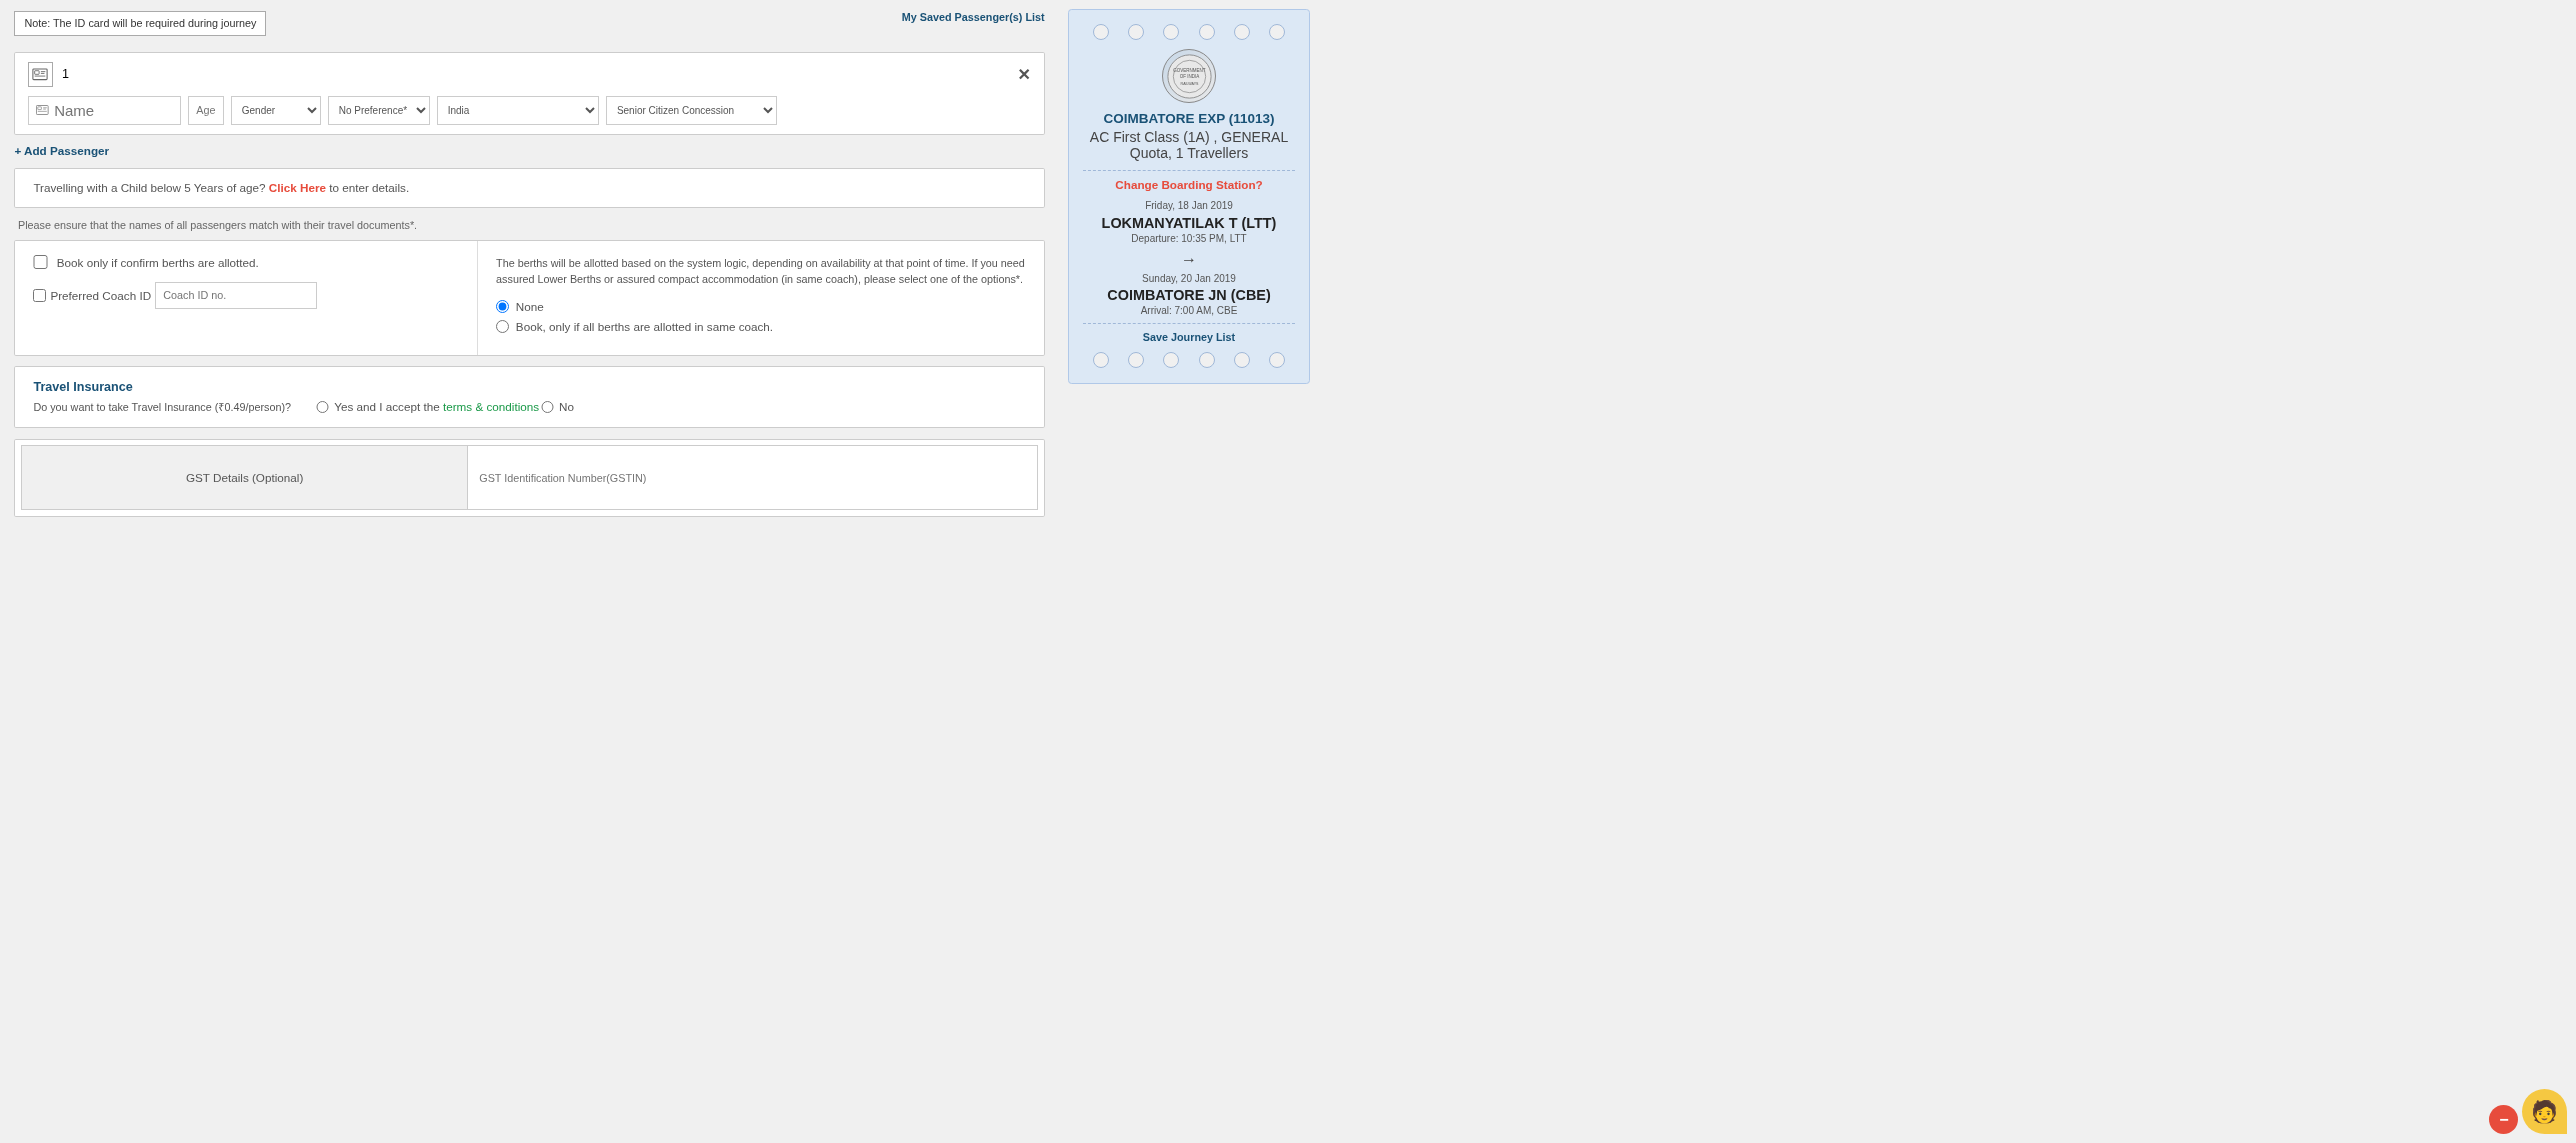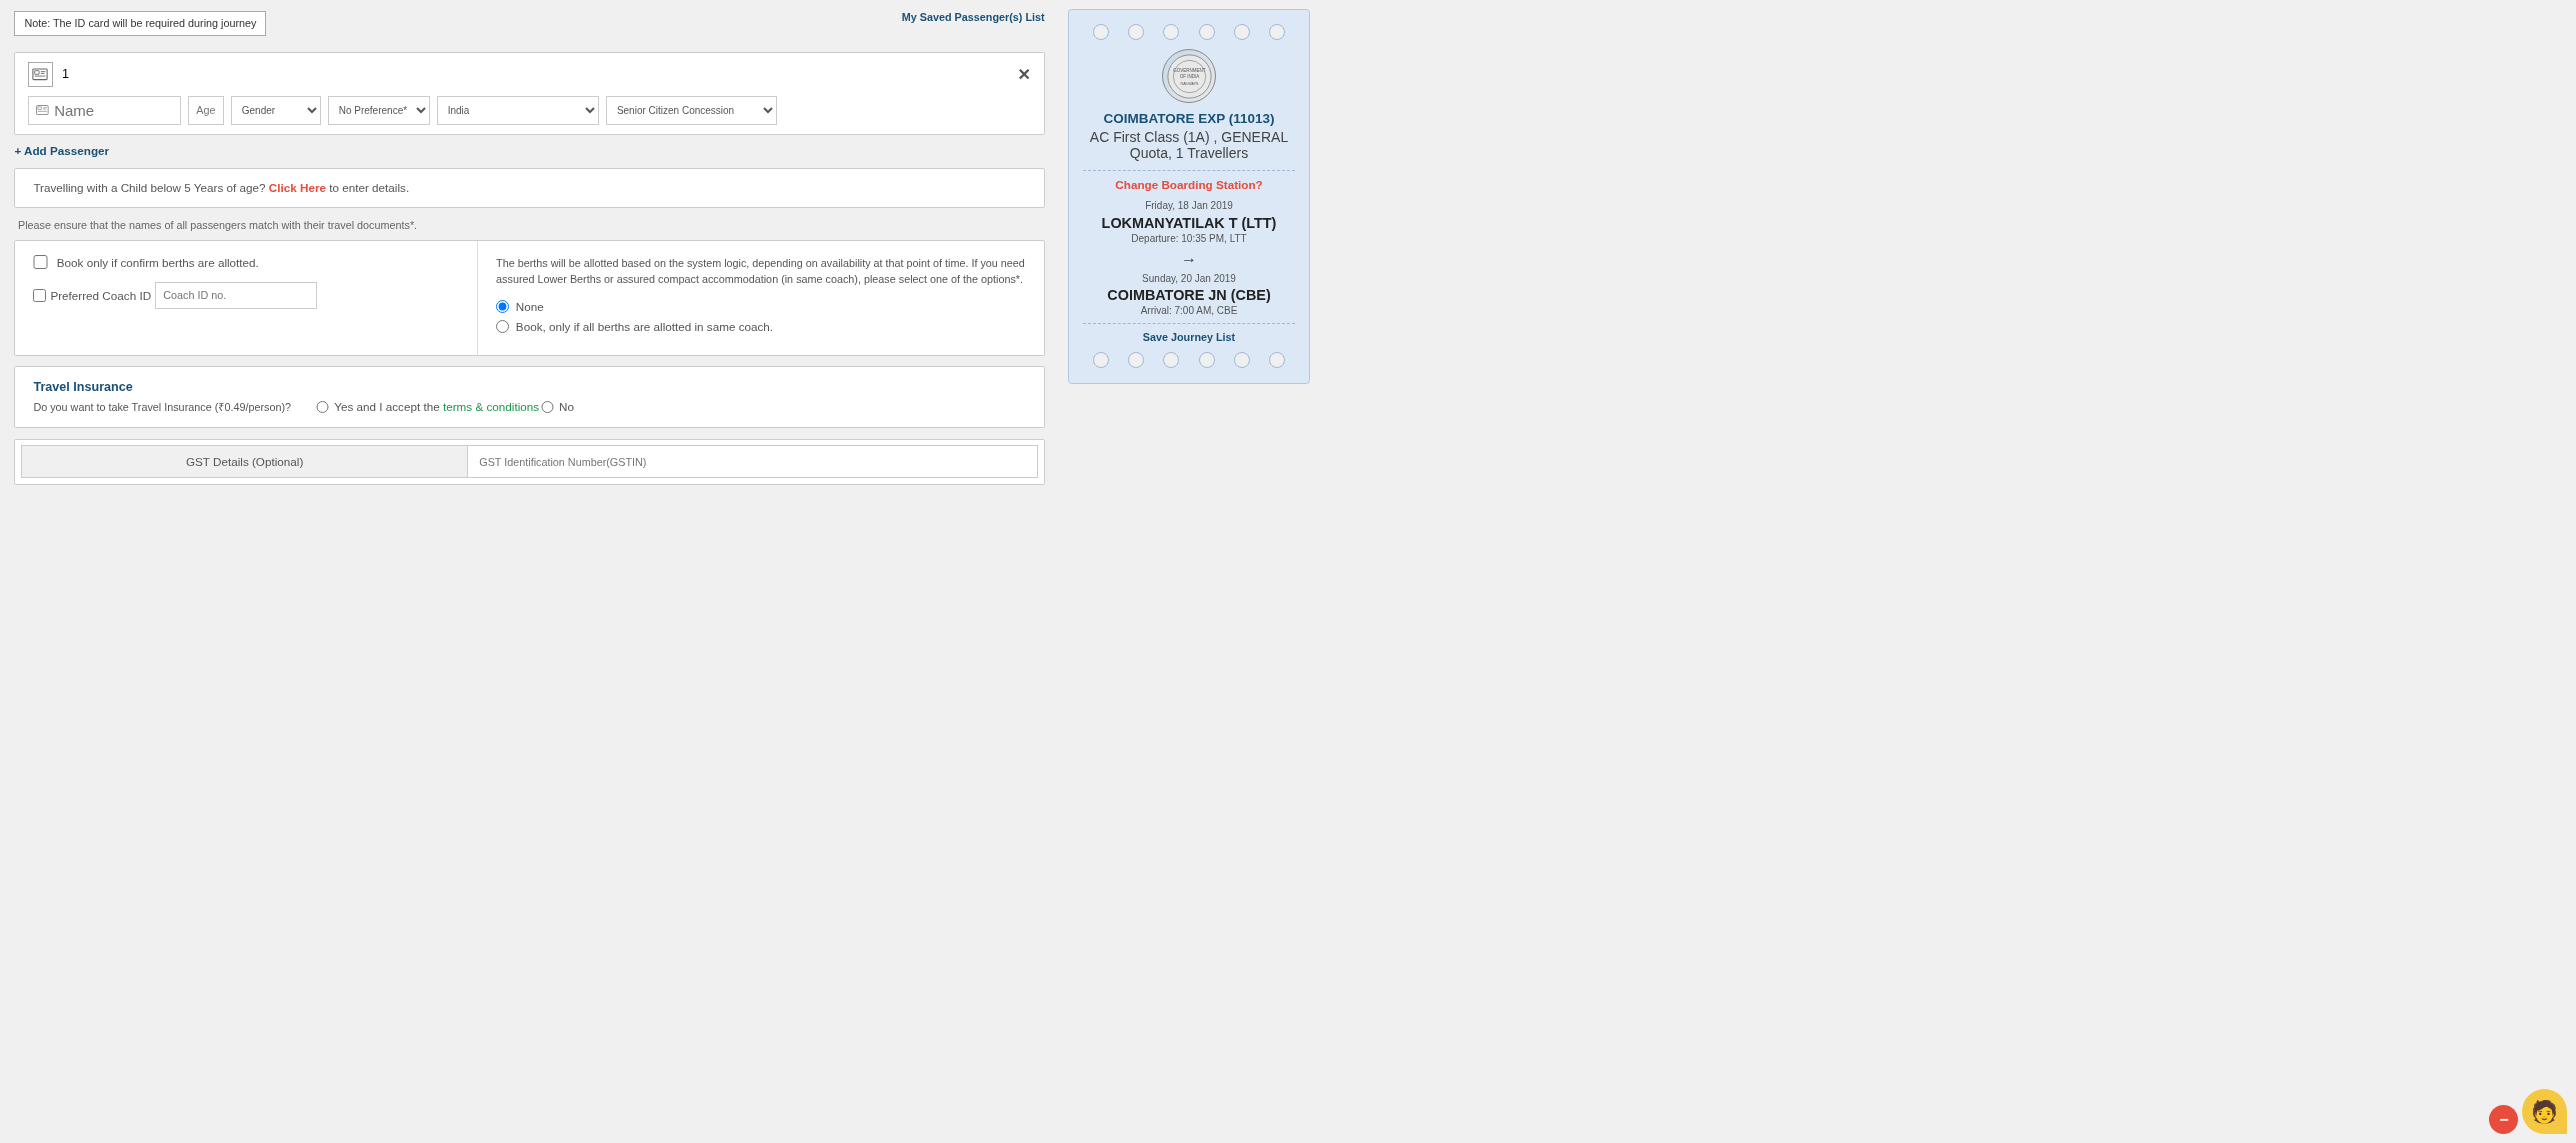--- a/index.html
+++ b/index.html
@@ -264,21 +264,21 @@
       margin-bottom: 10.8px;
       border-radius: 1.8px;
     }
     .gst-row {
       display: flex;
       gap: 0;
     }
     .gst-btn {
       background: #f0f0f0;
       border: 0.9px solid #ccc;
-      padding: 9px 18px;
+      padding: 25px 18px;
       font-size: 11.7px;
       color: #555;
       width: 44%;
       cursor: pointer;
       text-align: center;
     }
     .gst-input {
       border: 0.9px solid #ccc;
       border-left: none;
       padding: 7.2px 10.8px;

